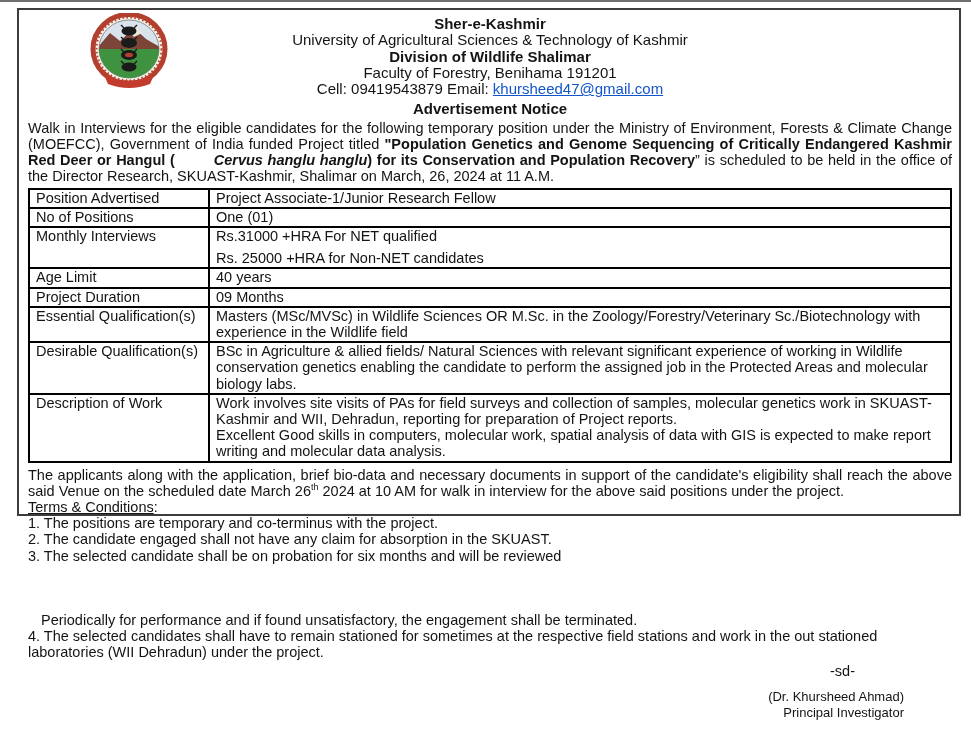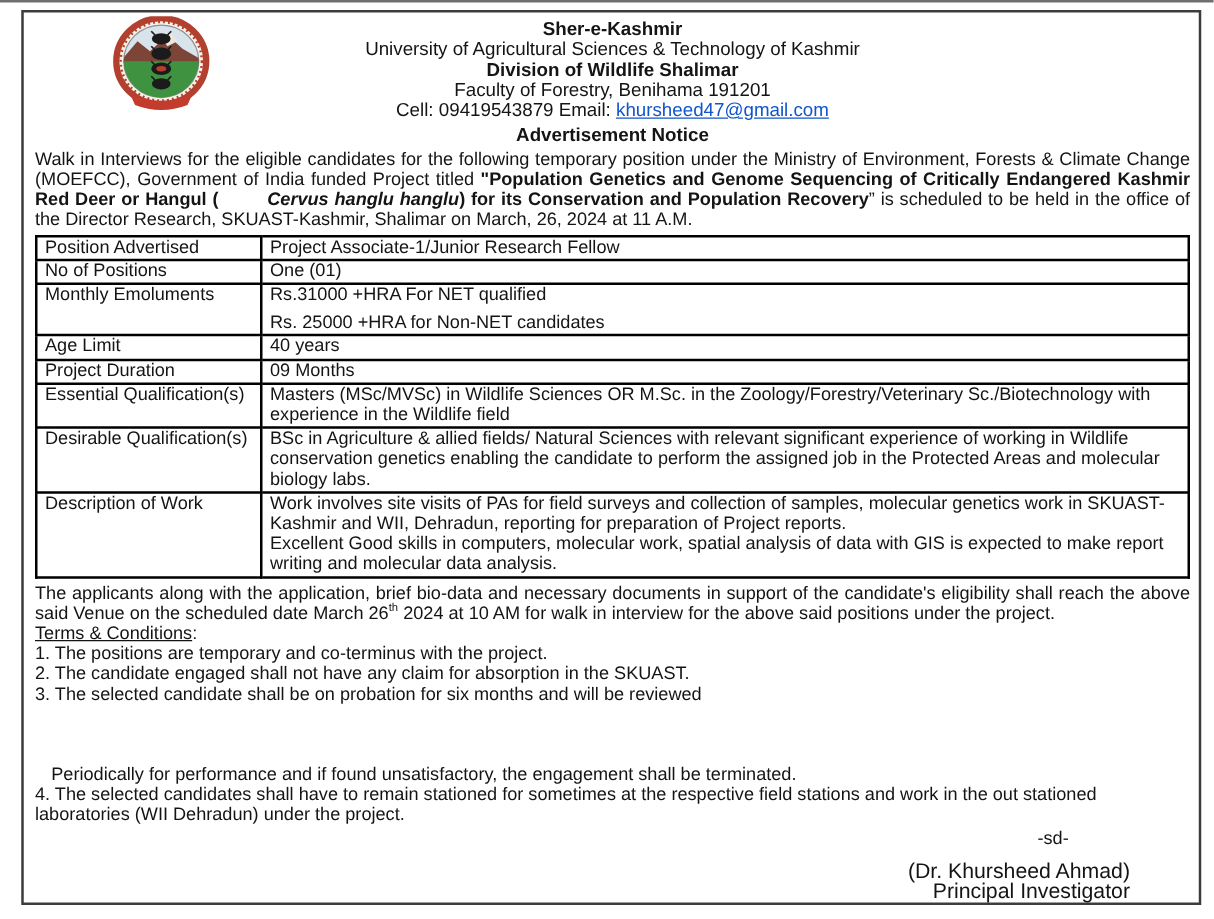--- a/index.html
+++ b/index.html
@@ -11,21 +11,21 @@
     color: #141414;
     position: relative;
     overflow: hidden;
   }
   .top-scan-line {
     position: absolute; top: 0; left: 0;
     width: 100%; height: 2px; background: #6f6f6f;
   }
   .frame {
     position: absolute; left: 17px; top: 8px;
-    width: 944px; height: 716px;
+    width: 944px; height: 508px;
     border: 2px solid #3c3c3c;
     background: #fff;
   }
   .content {
     padding: 3px 7px 0 9px;
     font-size: 14.5px;
     line-height: 16.2px;
   }
 
   
@@ -55,21 +55,21 @@
 
   .applicants { margin: 0; text-align: justify; }
   sup.th { font-size: 9px; vertical-align: super; line-height: 0; }
 
   .terms-heading { margin: 0; }
   .underline { text-decoration: underline; }
   .term { margin: 0; }
   .term-indent { padding-left: 13px; margin-top: 48px; }
 
   .sd-line { text-align: right; padding-right: 97px; margin-top: 3px; }
-  .sig-block { text-align: right; padding-right: 48px; margin-top: 9px; font-size: 17px; line-height: 16.6px; }
+  .sig-block { text-align: right; padding-right: 48px; margin-top: 9px; font-size: 13px; line-height: 16.6px; }
 </style>
 </head>
 <body>
 
 <div class="top-scan-line"></div>
 
 <div class="frame">
   <div class="content">
 
     <div class="letterhead">
@@ -130,21 +130,21 @@
               <div>Project Associate-1/Junior Research Fellow</div>
             </td>
         </tr>
         <tr>
           <td class="lbl">No of Positions</td>
           <td>
               <div>One (01)</div>
             </td>
         </tr>
         <tr>
-          <td class="lbl">Monthly Emoluments</td>
+          <td class="lbl">Monthly Interviews</td>
           <td>
             <div>Rs.31000 +HRA For NET qualified</div>
             <div class="v2gap">Rs. 25000 +HRA for Non-NET candidates</div>
           </td>
         </tr>
         <tr>
           <td class="lbl">Age Limit</td>
           <td>
               <div>40 years</div>
             </td>

